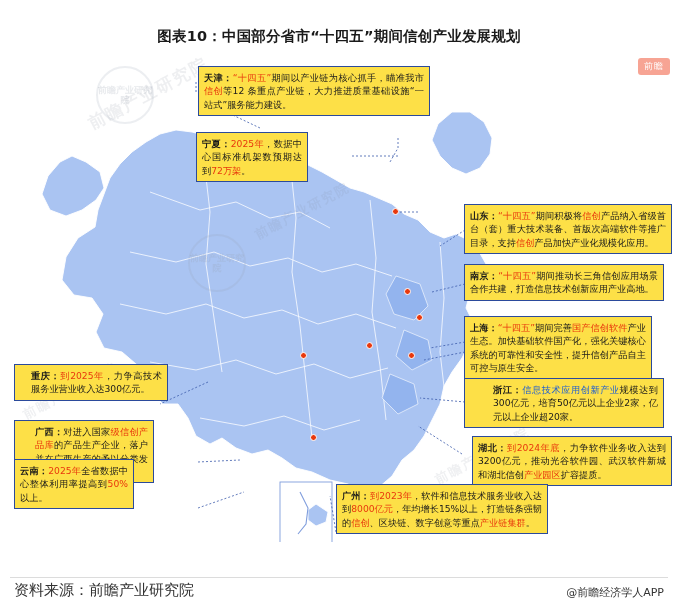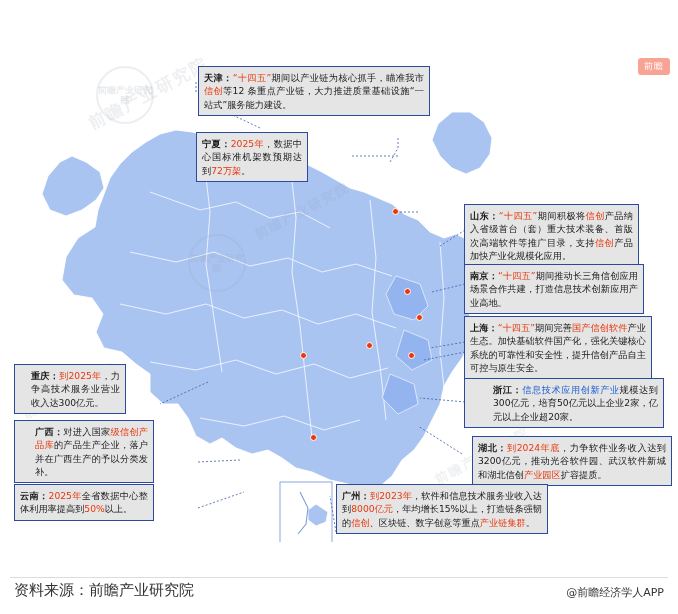--- a/index.html
+++ b/index.html
@@ -40,21 +40,21 @@
   .wm-badge{
     position:absolute;right:8px;top:6px;
     background:rgba(240,90,60,.55);color:#fff;font-size:9px;
     padding:2px 6px;border-radius:3px;letter-spacing:1px;text-align:right;
   }
 
   
   .box{
     position:absolute;
     border:1px solid #2b4a9b;
-    background:#e5e5e5;
+    background:#fde047;
     font-size:9.2px;
     line-height:1.45;
     color:#1a1a1a;
     padding:4px 5px;
     box-sizing:border-box;
     text-align:justify;
   }
   .hl{color:#e8380d;}
   .blue{color:#1f5fd0;}
   .lead{font-weight:bold;}
@@ -73,20 +73,21 @@
   }
   .rule{
     position:absolute;left:10px;right:10px;bottom:36px;height:1px;background:#dcdcdc;
   }
 </style>
 </head>
 <body>
 
 <div id="page">
 
+  <div class="title">图表10：中国部分省市“十四五”期间信创产业发展规划</div>
 
   <div class="map-wrap">
 
     <svg class="map-svg" width="678" height="490" viewBox="0 0 678 490">
       <g fill="#aac4f2" stroke="#ffffff" stroke-width="0.9">
 
         <path d="M95,175 L78,186 L66,205 L62,228 L74,243 L92,246 L103,262 L96,280 L104,296 L122,300
                  L136,312 L150,322 L150,340 L163,352 L178,352 L188,366 L196,384 L210,392 L222,386
                  L236,396 L252,402 L268,398 L282,406 L296,416 L312,420 L330,428 L348,432 L362,440
                  L378,436 L392,424 L402,408 L414,398 L424,384 L432,368 L440,352 L444,334 L452,320
@@ -154,49 +155,49 @@
     <div class="wm-logo" style="left:188px;top:182px;">前瞻产业研究院</div>
 
     <div class="box" style="left:198px;top:14px;width:232px;">
       <span class="lead">天津：</span><span class="hl">“十四五”</span><span>期间以产业链为核心抓手，瞄准我市</span><span class="hl">信创</span><span>等12 条重点产业链，大力推进质量基础设施“一站式”服务能力建设。</span>
     </div>
 
     <div class="box" style="left:196px;top:80px;width:112px;">
       <span class="lead">宁夏：</span><span class="hl">2025年</span><span>，数据中心国标准机架数预期达到</span><span class="hl">72万架</span><span>。</span>
     </div>
 
-    <div class="box" style="left:464px;top:152px;width:175px;">
+    <div class="box" style="left:464px;top:152px;width:208px;">
       <span class="lead">山东：</span><span class="hl">“十四五”</span><span>期间积极将</span><span class="hl">信创</span><span>产品纳入省级首台（套）重大技术装备、首版次高端软件等推广目录，支持</span><span class="hl">信创</span><span>产品加快产业化规模化应用。</span>
     </div>
 
-    <div class="box" style="left:464px;top:212px;width:180px;">
+    <div class="box" style="left:464px;top:212px;width:200px;">
       <span class="lead">南京：</span><span class="hl">“十四五”</span><span>期间推动长三角信创应用场景合作共建，打造信息技术创新应用产业高地。</span>
     </div>
 
     <div class="box" style="left:464px;top:264px;width:188px;">
       <span class="lead">上海：</span><span class="hl">“十四五”</span><span>期间完善</span><span class="hl">国产信创软件</span><span>产业生态。加快基础软件国产化，强化关键核心系统的可靠性和安全性，提升信创产品自主可控与原生安全。</span>
     </div>
 
     <div class="box" style="left:464px;top:326px;width:200px;padding-left:28px;">
       <span class="lead">浙江：</span><span class="blue">信息技术应用创新产业</span><span>规模达到300亿元，培育50亿元以上企业2家，亿元以上企业超20家。</span>
     </div>
 
     <div class="box" style="left:472px;top:384px;width:200px;">
       <span class="lead">湖北：</span><span class="hl">到2024年底</span><span>，力争软件业务收入达到3200亿元，推动光谷软件园、武汉软件新城和湖北信创</span><span class="hl">产业园区</span><span>扩容提质。</span>
     </div>
 
-    <div class="box" style="left:14px;top:312px;width:112px;padding-left:16px;">
+    <div class="box" style="left:14px;top:312px;width:154px;padding-left:16px;">
       <span class="lead">重庆：</span><span class="hl">到2025年</span><span>，力争高技术服务业营业收入达300亿元。</span>
     </div>
 
     <div class="box" style="left:14px;top:368px;width:140px;padding-left:20px;">
       <span class="lead">广西：</span><span>对进入国家</span><span class="hl">级信创产品库</span><span>的产品生产企业，落户并在广西生产的予以分类发补。</span>
     </div>
 
-    <div class="box" style="left:14px;top:432px;width:140px;">
+    <div class="box" style="left:14px;top:407px;width:120px;">
       <span class="lead">云南：</span><span class="hl">2025年</span><span>全省数据中心整体利用率提高到</span><span class="hl">50%</span><span>以上。</span>
     </div>
 
     <div class="box" style="left:336px;top:432px;width:212px;">
       <span class="lead">广州：</span><span class="hl">到2023年</span><span>，软件和信息技术服务业收入达到</span><span class="hl">8000亿元</span><span>，年均增长15%以上，打造链条强韧的</span><span class="hl">信创</span><span>、区块链、数字创意等重点</span><span class="hl">产业链集群</span><span>。</span>
     </div>
 
     <div class="dot" style="left:392px;top:156px;"></div>
     <div class="dot" style="left:404px;top:236px;"></div>
     <div class="dot" style="left:416px;top:262px;"></div>

